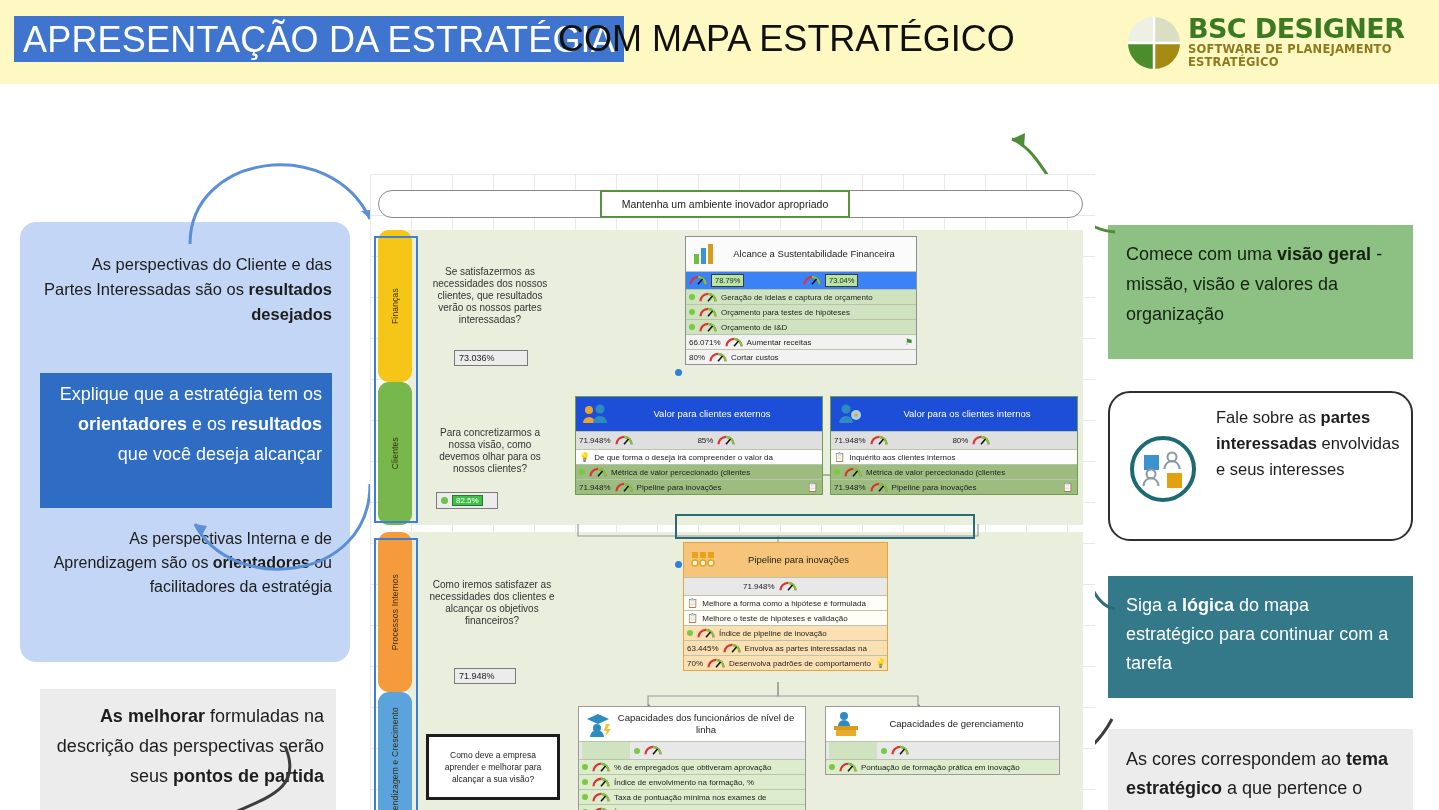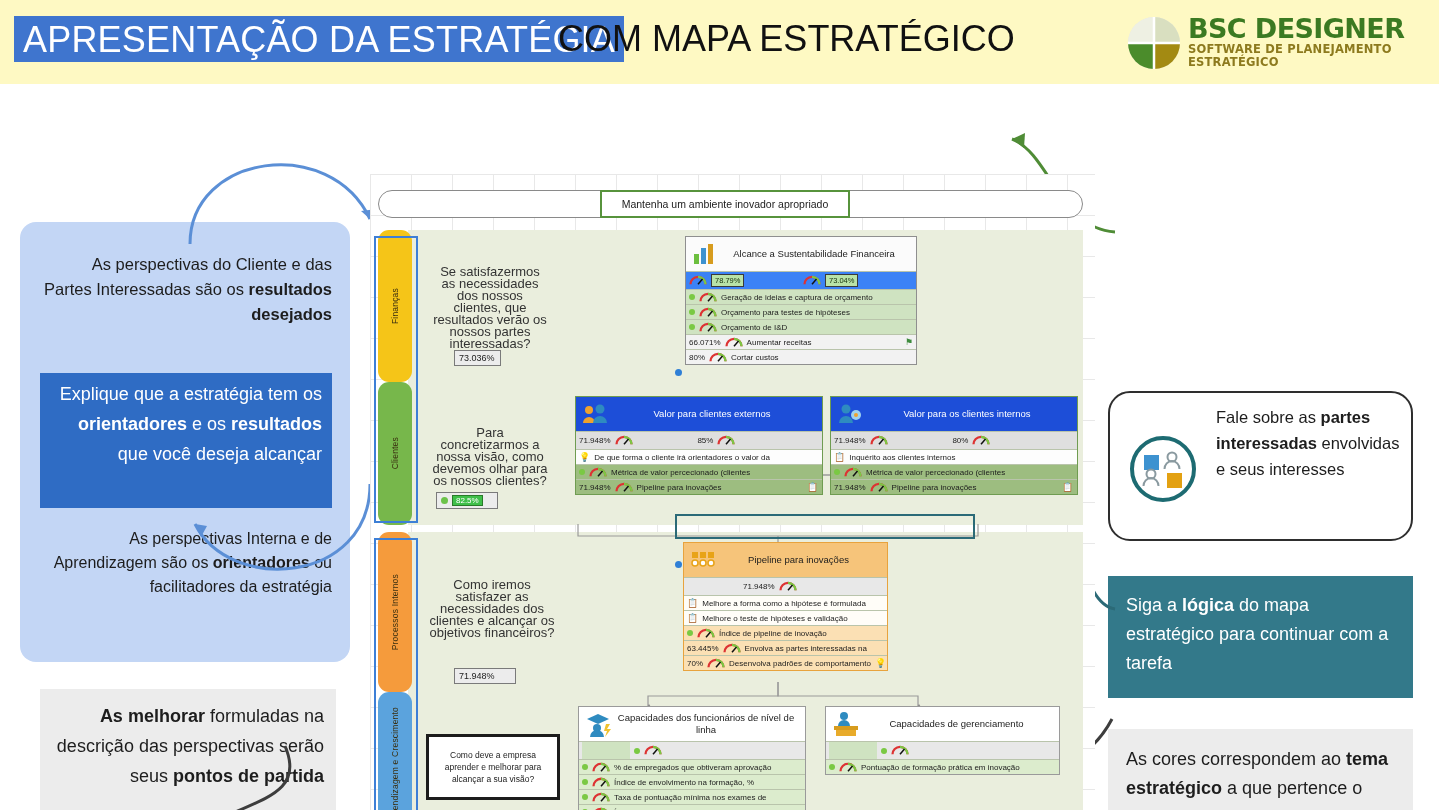--- a/index.html
+++ b/index.html
@@ -114,21 +114,21 @@
   .band-bg { position:absolute; left:30px; right:0; top:0; bottom:0; background:#eaeedd; }
   .band-tab {
     position:absolute; left:0; top:0; width:34px; bottom:0;
     border-radius:11px; display:flex; align-items:center; justify-content:center;
   }
   .band-tab span {
     writing-mode:vertical-rl; transform:rotate(180deg);
     font-size:8.5px; color:#3a2f10; white-space:nowrap; letter-spacing:.2px;
   }
   .band-q {
-    position:absolute; text-align:center; font-size:13px; line-height:12px; color:#333;
+    position:absolute; text-align:center; font-size:10px; line-height:12px; color:#333;
   }
   .band-pct {
     position:absolute; border:1px solid #7a7a7a; background:#ececec;
     font-size:9px; color:#222; padding:2px 4px;
   }
   .band-pct2 {
     position:absolute; border:1px solid #7a7a7a; background:#ececec;
     font-size:8.5px; color:#222; display:flex; align-items:center; gap:4px; padding:2px 4px;
   }
   .mini-dot { width:7px; height:7px; border-radius:50%; background:#6cc24a; }
@@ -224,20 +224,23 @@
   </div>
 
   <div id="anno-l3">
     As perspectivas Interna e de Aprendizagem são os <b>orientadores</b> ou facilitadores da estratégia
   </div>
 
   <div id="anno-l4">
     <b>As melhorar</b> formuladas na descrição das perspectivas serão seus <b>pontos de partida</b>
   </div>
 
+  <div id="anno-r1">
+    Comece com uma <b>visão geral</b> - missão, visão e valores da organização
+  </div>
 
   <div id="anno-r2"></div>
   <svg id="anno-r2-icon" viewBox="0 0 72 72">
     <circle cx="36" cy="36" r="31" fill="#fff" stroke="#1d6b72" stroke-width="4"></circle>
     <rect x="17" y="22" width="15" height="15" fill="#3d92d0"></rect>
     <rect x="40" y="40" width="15" height="15" fill="#e3a112"></rect>
     <circle cx="45" cy="24" r="4.5" fill="none" stroke="#8a9aa0" stroke-width="2"></circle>
     <path d="M37.5 36 a7.5 8 0 0 1 15 0" fill="none" stroke="#8a9aa0" stroke-width="2"></path>
     <circle cx="24" cy="41" r="4.5" fill="none" stroke="#8a9aa0" stroke-width="2"></circle>
     <path d="M16.5 53 a7.5 8 0 0 1 15 0" fill="none" stroke="#8a9aa0" stroke-width="2"></path>
@@ -284,21 +287,21 @@
     <div class="vision-bar"></div>
     <div class="vision-inner">Mantenha um ambiente inovador apropriado</div>
 
     <div class="persp-band" style="top:56px;height:152px;">
       <div class="band-bg"></div>
       <div class="band-tab" style="background:#f5c518;">
         <span>Finanças</span>
       </div>
     </div>
     <div class="band-q" style="left:62px;top:92px;width:116px;">Se satisfazermos as necessidades dos nossos clientes, que resultados verão os nossos partes interessadas?</div>
-    <div class="band-pct" style="left:84px;top:176px;width:47px;">73.036%</div>
+    <div class="band-pct" style="left:84px;top:176px;width:74px;">73.036%</div>
 
     <div class="persp-band" style="top:208px;height:143px;">
       <div class="band-bg"></div>
       <div class="band-tab" style="background:#77b74b;">
         <span>Clientes</span>
       </div>
     </div>
     <div class="band-q" style="left:62px;top:253px;width:116px;">Para concretizarmos a nossa visão, como devemos olhar para os nossos clientes?</div>
     <div class="band-pct2" style="left:66px;top:318px;width:62px;">
       <span class="mini-dot"></span>
@@ -439,21 +442,21 @@
         <span class="pct">85%</span>
         <svg class="gauge" viewBox="0 0 24 14">
             <path d="M2 12 A10 10 0 0 1 22 12" fill="none" stroke="#d33" stroke-width="3"></path>
             <path d="M12 2 A10 10 0 0 1 22 12" fill="none" stroke="#7ac943" stroke-width="3"></path>
             <line x1="12" y1="12" x2="18" y2="5" stroke="#111" stroke-width="2"></line>
           </svg>
         <span style="flex:1.4"></span>
       </div>
       <div class="card-row w">
           <span style="color:#e8a317;font-size:9px;">💡</span>
-          <span>De que forma o cliente irá orientadores o valor da</span>
+          <span>De que forma o deseja irá compreender o valor da</span>
         </div>
       <div class="card-row g">
           <span class="dot"></span>
           <svg class="gauge" viewBox="0 0 24 14">
             <path d="M2 12 A10 10 0 0 1 22 12" fill="none" stroke="#d33" stroke-width="3"></path>
             <path d="M12 2 A10 10 0 0 1 22 12" fill="none" stroke="#7ac943" stroke-width="3"></path>
             <line x1="12" y1="12" x2="18" y2="5" stroke="#111" stroke-width="2"></line>
           </svg>
           <span>Métrica de valor percecionado (clientes</span>
         </div>

